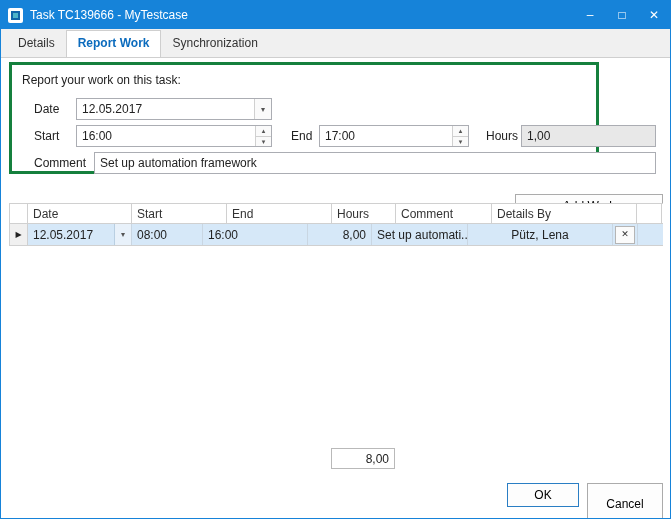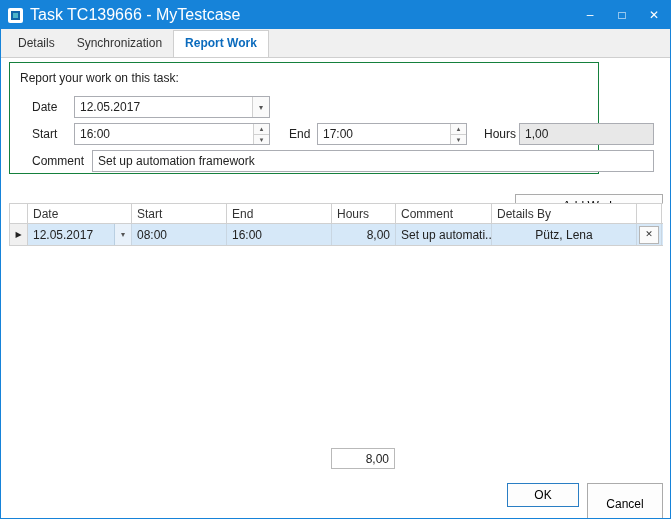--- a/index.html
+++ b/index.html
@@ -7,29 +7,29 @@
   .window{
     position:relative;width:671px;height:519px;
     border:1px solid #1683d9;background:#ffffff;
     font-family:"Liberation Sans",sans-serif;font-size:12px;color:#222;
     overflow:hidden;
   }
   
   .titlebar{height:28px;background:#1683d9;display:flex;align-items:center;padding-left:7px;color:#fff;}
   .app-icon{width:15px;height:15px;background:#ffffff;border-radius:2px;display:flex;align-items:center;justify-content:center;margin-right:7px;}
   .app-icon-inner{width:9px;height:9px;border:2px solid #1064a8;background:#4db3c8;}
-  .title{font-size:16px;}
+  .title{font-size:12px;}
   .spacer{flex:1;}
   .winbtn{width:32px;height:28px;border:0;background:transparent;color:#fff;font-size:12px;line-height:28px;padding:0;cursor:default;font-family:inherit;}
   
   .tabstrip{height:29px;background:#f0f0f0;border-bottom:1px solid #cfcfcf;display:flex;align-items:center;padding-left:6px;}
   .tab{padding:5px 11px 5px;color:#333;cursor:default;}
   .tab.active{background:#fff;border:1px solid #cfcfcf;border-bottom:none;color:#0b6bbd;font-weight:bold;margin-bottom:-1px;padding-bottom:7px;}
   
-  .groupbox{position:absolute;left:8px;top:61px;width:590px;height:112px;border:1px solid #15803d;background:#fff;}
+  .groupbox{position:absolute;left:8px;top:61px;width:590px;height:112px;border:3px solid #15803d;background:#fff;}
   .group-label{position:absolute;left:10px;top:8px;}
   .lbl{position:absolute;white-space:nowrap;}
   .field{position:absolute;height:22px;border:1px solid #abadb3;background:#fff;display:flex;align-items:stretch;}
   .field input{border:0;outline:0;flex:1;min-width:0;padding:0 5px;font:inherit;background:transparent;color:#222;}
   .field.readonly{background:#e8e8e8;}
   .dropbtn{width:17px;border-left:1px solid #d0d0d0;background:#fafafa;display:flex;align-items:center;justify-content:center;font-size:8px;color:#555;cursor:default;}
   .spin{width:16px;border-left:1px solid #d0d0d0;display:flex;flex-direction:column;}
   .spinbtn{flex:1;border:0;padding:0;background:#fafafa;font-size:7px;line-height:1;color:#555;display:flex;align-items:center;justify-content:center;cursor:default;font-family:inherit;}
   .spinbtn + .spinbtn{border-top:1px solid #d0d0d0;}
   .btn{position:absolute;border:1px solid #ababab;background:#fdfdfd;font:inherit;text-align:center;cursor:default;padding:0;}
@@ -64,22 +64,22 @@
       </span>
     <span class="title">Task TC139666 - MyTestcase</span>
     <span class="spacer"></span>
     <button class="winbtn"><span>–</span></button>
     <button class="winbtn"><span>□</span></button>
     <button class="winbtn"><span>✕</span></button>
   </div>
 
   <div class="tabstrip">
     <div class="tab">Details</div>
+    <div class="tab active">Report Work</div>
     <div class="tab">Synchronization</div>
-    <div class="tab active">Report Work</div>
   </div>
 
   <div class="groupbox">
     <div class="group-label">Report your work on this task:</div>
 
     <div class="lbl" style="left:22px;top:37px;">Date</div>
     <div class="field" style="left:64px;top:33px;width:196px;">
       <input value="12.05.2017" style="">
       <div class="dropbtn">
           <span>▾</span>
@@ -140,21 +140,21 @@
     <div class="grid-row">
       <div class="selcell" style="width:18px;">
           <span>▶</span>
         </div>
       <div class="gc editor" style="width:104px;">
         <span class="cellval">12.05.2017</span>
         <div class="dropbtn">
             <span>▾</span>
           </div>
       </div>
-      <div class="gc" style="width:95px;">08:00</div>
+      <div class="gc" style="width:71px;">08:00</div>
       <div class="gc" style="width:105px;">16:00</div>
       <div class="gc num" style="width:64px;">8,00</div>
       <div class="gc" style="width:96px;">Set up automati...</div>
       <div class="gc" style="width:145px;text-align:center;">Pütz, Lena</div>
       <div class="delcell" style="width:25px;">
         <button class="delbtn"><span>✕</span></button>
       </div>
     </div>
   </div>
 

